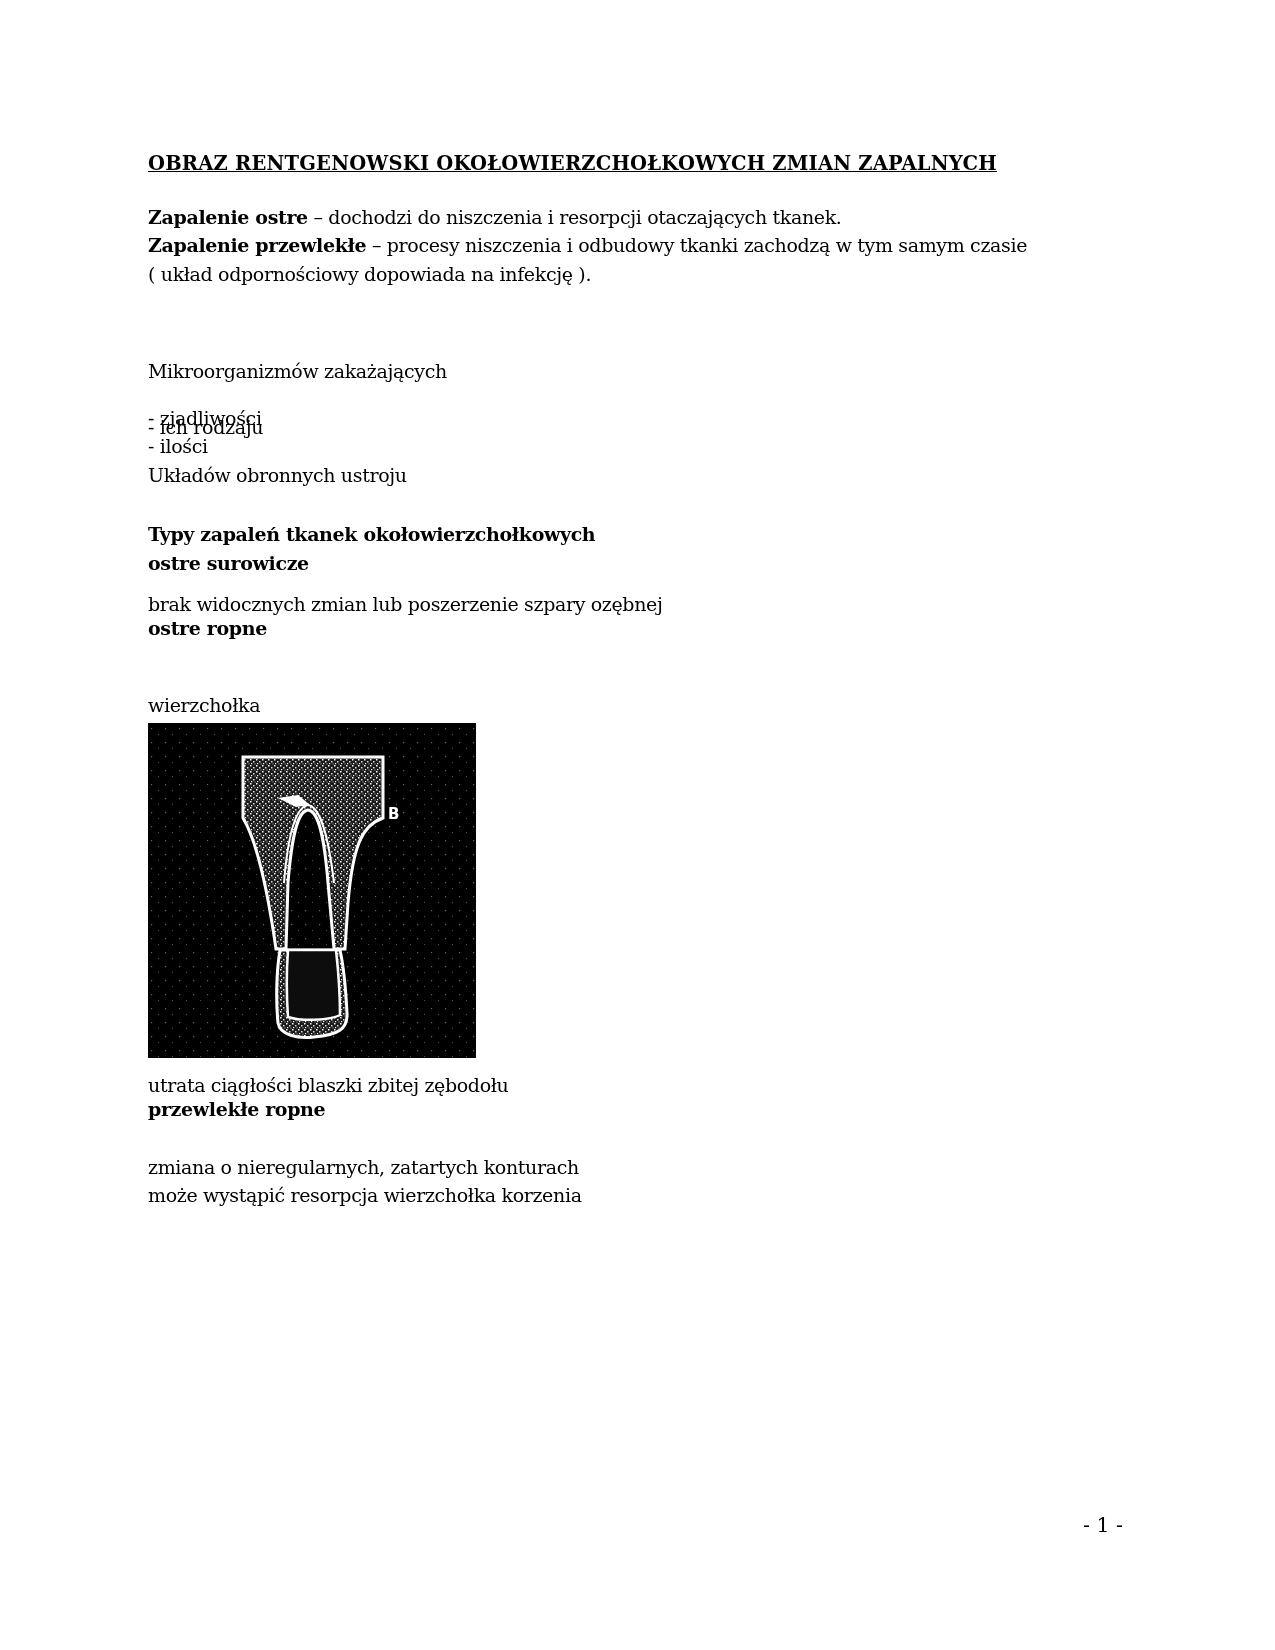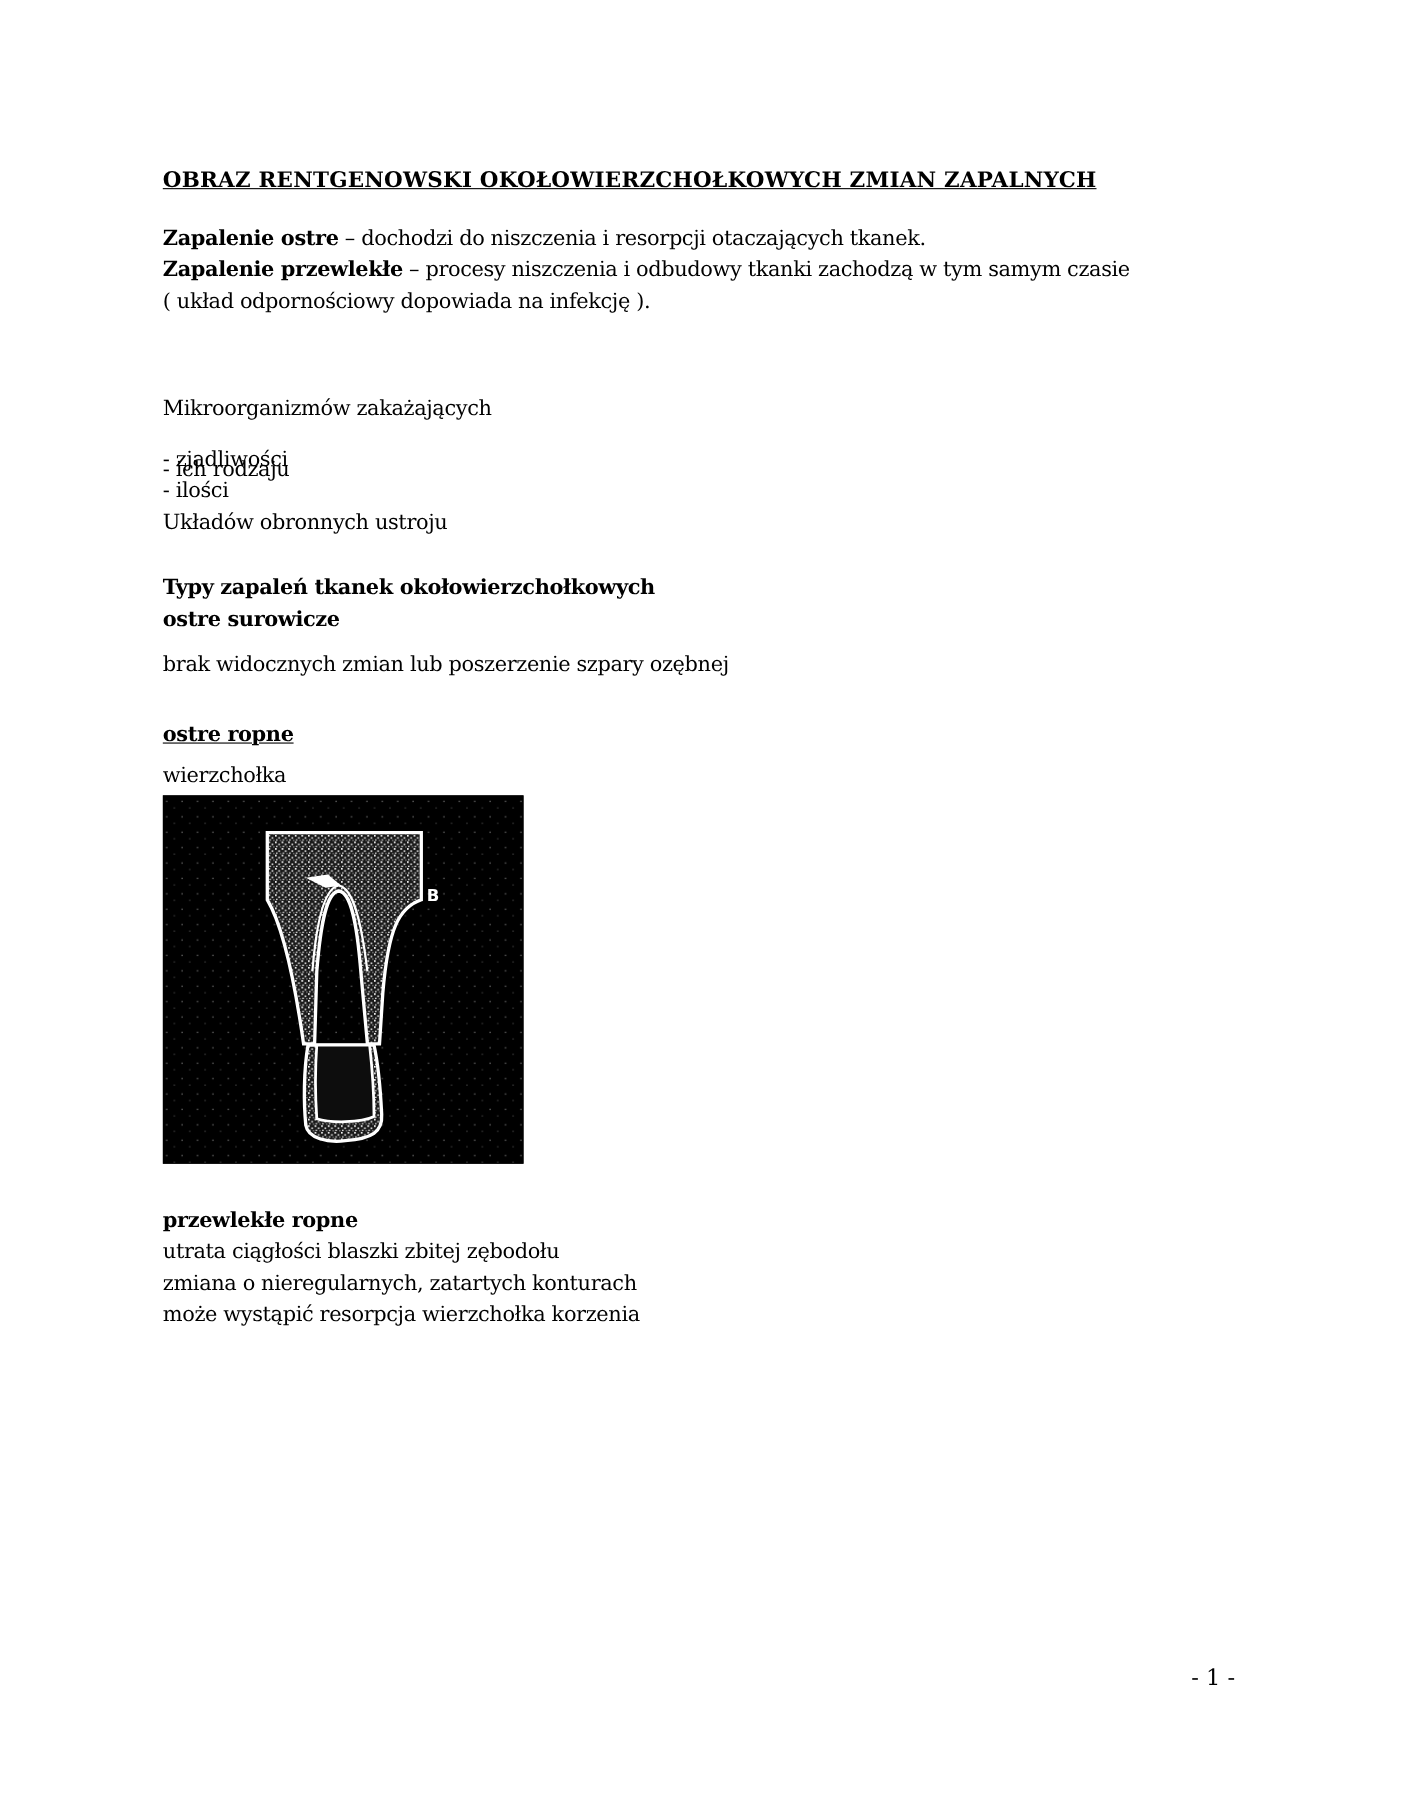--- a/index.html
+++ b/index.html
@@ -71,21 +71,21 @@
   <div class="line" style="top:347px;margin-top:10px;">Mikroorganizmów zakażających</div>
   <div class="line" style="top:375px;margin-top:38px;">- ich rodzaju</div>
   <div class="line" style="top:404px;">- zjadliwości</div>
   <div class="line" style="top:432px;">- ilości</div>
   <div class="line" style="top:461px;">Układów obronnych ustroju</div>
 
   <div class="line b" style="top:520px;">Typy zapaleń tkanek okołowierzchołkowych</div>
   <div class="line b" style="top:549px;">ostre surowicze</div>
   <div class="line" style="top:590px;">brak widocznych zmian lub poszerzenie szpary ozębnej</div>
 
-  <div class="line b" style="top:654px;text-decoration:underline;">ostre ropne</div>
+  <div class="line b" style="top:614px;">ostre ropne</div>
   <div class="line" style="top:691px;">wierzchołka</div>
 
   <div class="figure">
     <svg width="328" height="335" viewBox="0 0 328 335" xmlns="http://www.w3.org/2000/svg">
       <defs>
         <pattern id="speckle" width="6" height="6" patternUnits="userSpaceOnUse">
           <rect width="6" height="6" fill="#1a1a1a"></rect>
           <rect x="0" y="0" width="1.5" height="1.5" fill="#ffffff"></rect>
           <rect x="3" y="2" width="1.5" height="1.5" fill="#dddddd"></rect>
           <rect x="1" y="4" width="1.2" height="1.2" fill="#ffffff"></rect>
@@ -107,18 +107,18 @@
       <path d="M160 82 C 172 84, 180 110, 186 160" fill="none" stroke="#ffffff" stroke-width="2"></path>
       <path d="M160 82 C 148 84, 140 110, 136 160" fill="none" stroke="#ffffff" stroke-width="2"></path>
 
       <path d="M130 75 L150 72 L162 82 L148 84 Z" fill="#ffffff"></path>
 
       <text x="240" y="96" fill="#ffffff" font-family="DejaVu Sans, sans-serif" font-weight="bold" font-size="15">B</text>
     </svg>
   </div>
 
   <div class="line b" style="top:1095px;">przewlekłe ropne</div>
-  <div class="line" style="top:1124px;text-align:right;">utrata ciągłości blaszki zbitej zębodołu</div>
+  <div class="line" style="top:1071px;text-align:right;">utrata ciągłości blaszki zbitej zębodołu</div>
   <div class="line" style="top:1153px;">zmiana o nieregularnych, zatartych konturach</div>
   <div class="line" style="top:1181px;">może wystąpić resorpcja wierzchołka korzenia</div>
 
   <div class="page-number">- 1 -</div>
 </div>
 
 </body></html>

